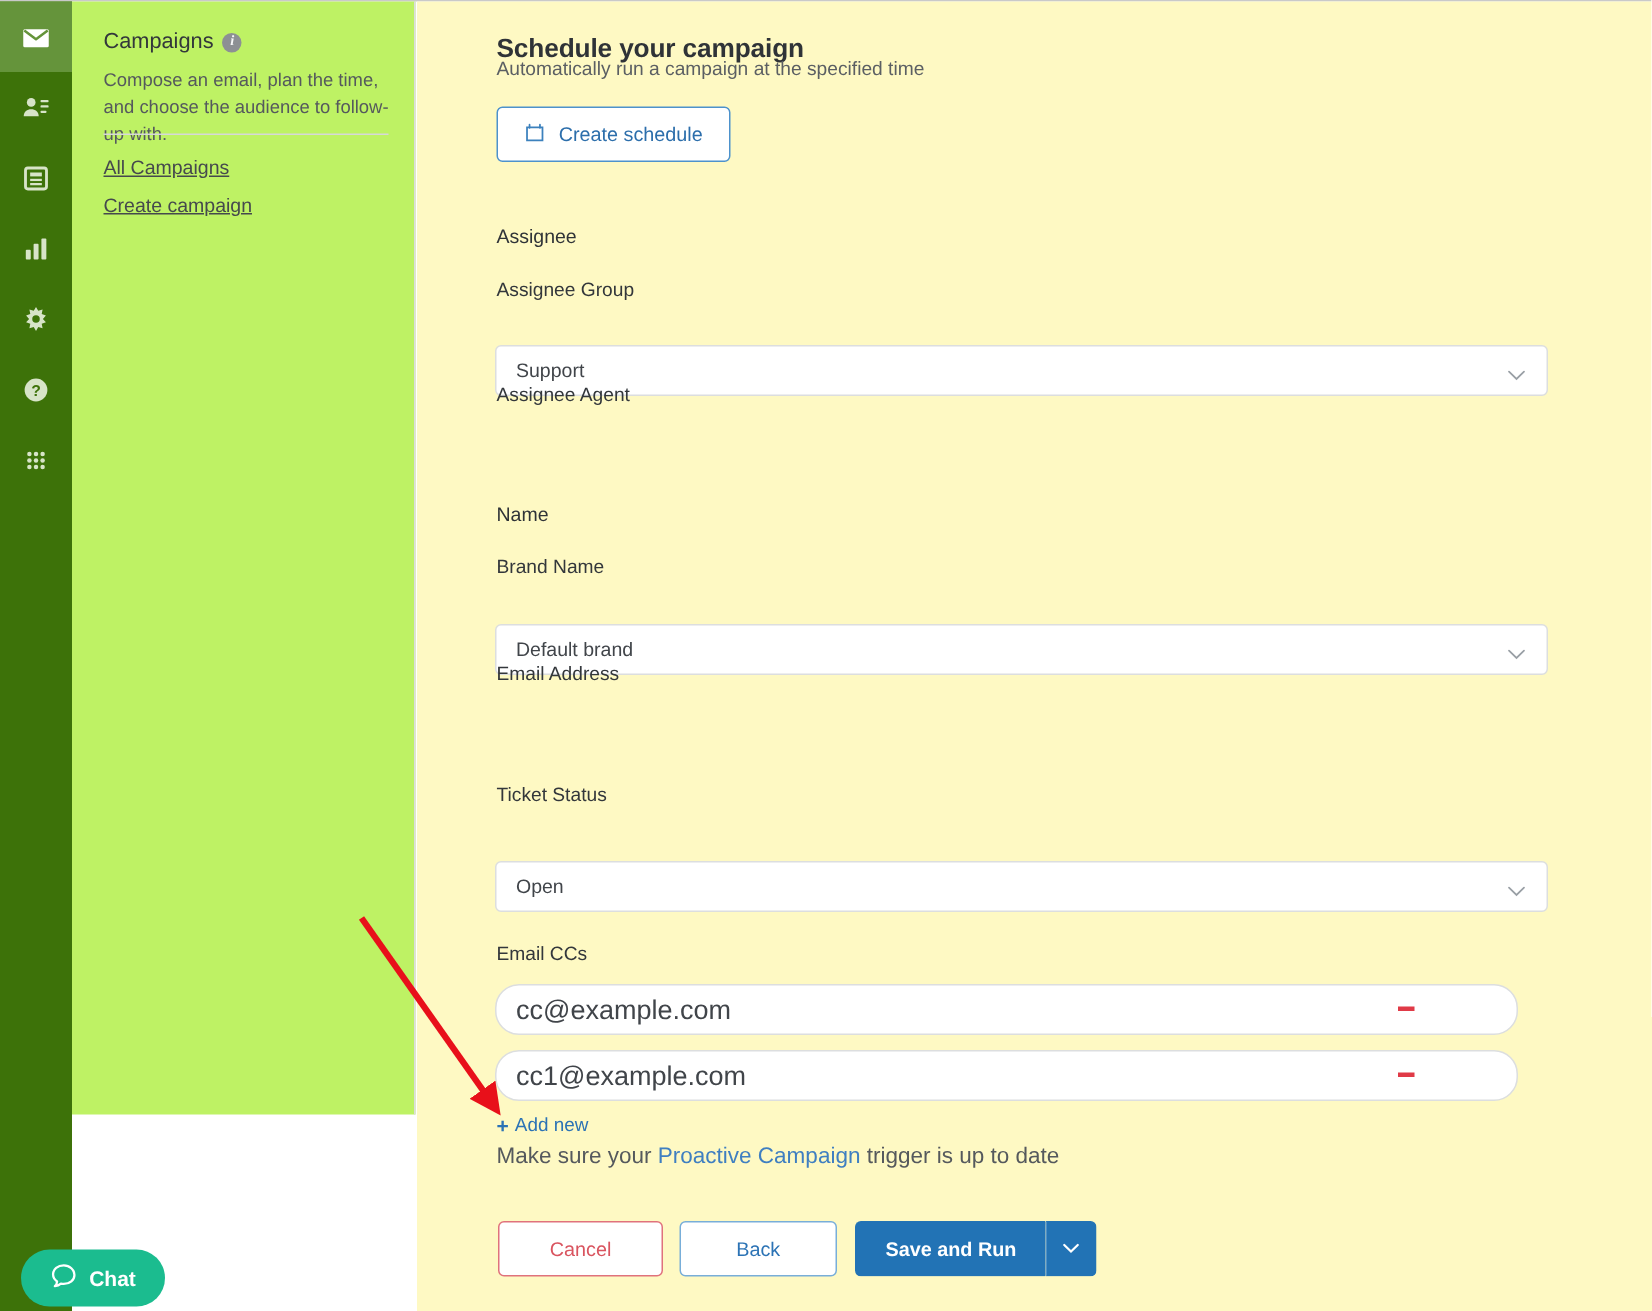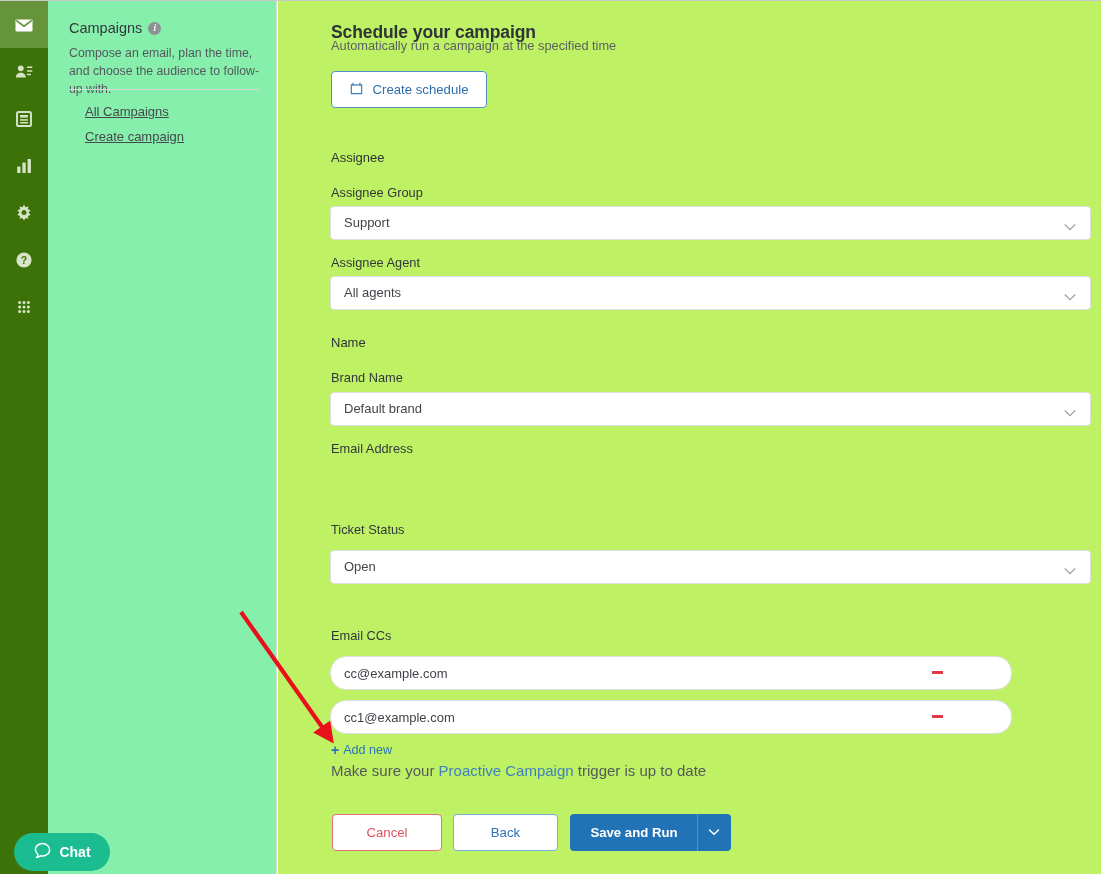--- a/index.html
+++ b/index.html
@@ -39,22 +39,22 @@
     cursor: pointer;
   }
   .rail-item.active { background: #65943b; }
   .rail-item svg { display: block; }
 
   
   .side-panel {
     position: absolute;
     left: 48px; top: 0;
     width: 229px;
-    height: 874px;
-    background: #86efac;
+    height: 742px;
+    background: #bef264;
     border-right: 1px solid #dcdcdc;
     z-index: 10;
   }
   .panel-title {
     position: absolute;
     left: 21px; top: 19px;
     font-size: 14.5px;
     color: #33373b;
     display: flex;
     align-items: center;
@@ -88,31 +88,30 @@
     height: 1px;
     background: #d6d8d9;
   }
   .panel-link {
     position: absolute;
     left: 21px;
     font-size: 13px;
     color: #45494d;
     text-decoration: underline;
     cursor: pointer;
-    margin-left: 16px;
   }
   .panel-link.l0 { top: 103px; }
   .panel-link.l1 { top: 128px; }
 
   
   .main {
     position: absolute;
     left: 278px; top: 0;
     right: 0; bottom: 0;
-    background: #bef264;
+    background: #fef9c3;
     overflow: hidden;
   }
 
   .page-head {
     position: absolute;
     left: 53px; top: 9px;
     font-size: 17.5px;
     font-weight: bold;
     color: #2f3337;
     letter-spacing: -0.1px;
@@ -152,26 +151,27 @@
   .field-label {
     position: absolute;
     left: 53px;
     font-size: 12.8px;
     color: #33373b;
   }
 
   .select-box {
     position: absolute;
     left: 52px;
-    width: 761px;
+    width: 702px;
     height: 34px;
     border: 1px solid #dcdedf;
     border-radius: 4px;
     background: #fff;
     cursor: pointer;
+    margin-top: 24px;
   }
   .select-box .val {
     position: absolute;
     left: 13px; top: 0;
     line-height: 32px;
     font-size: 13px;
     color: #41454a;
   }
   .select-box .chev {
     position: absolute;
@@ -179,21 +179,21 @@
   }
 
   .text-input {
     position: absolute;
     left: 52px;
     width: 682px;
     height: 34px;
     border: 1px solid #dcdedf;
     border-radius: 16px;
     background: #fff;
-    font-size: 13px;
+    font-size: 18px;
     color: #41454a;
     padding: 0 13px;
     font-family: "Liberation Sans", sans-serif;
     outline: none;
   }
   .minus-btn {
     position: absolute;
     width: 11px; height: 3px;
     background: #e03a47;
     cursor: pointer;
@@ -417,28 +417,20 @@
     <div class="select-box" style="top:205px">
       <span class="val">Support</span>
       <span class="chev">
         <svg width="12" height="9" viewBox="0 0 12 9">
             <path d="M1 1.8 L6 6.6 L11 1.8" stroke="#9aa0a6" stroke-width="1.2" fill="none" stroke-linecap="round"></path>
           </svg>
       </span>
     </div>
 
     <div class="field-label" style="top:254px">Assignee Agent</div>
-    <div class="select-box" style="top:275px">
-      <span class="val">All agents</span>
-      <span class="chev">
-        <svg width="12" height="9" viewBox="0 0 12 9">
-            <path d="M1 1.8 L6 6.6 L11 1.8" stroke="#9aa0a6" stroke-width="1.2" fill="none" stroke-linecap="round"></path>
-          </svg>
-      </span>
-    </div>
 
     <div class="sec-label" style="top:334px">Name</div>
 
     <div class="field-label" style="top:369px">Brand Name</div>
     <div class="select-box" style="top:391px">
       <span class="val">Default brand</span>
       <span class="chev">
         <svg width="12" height="9" viewBox="0 0 12 9">
             <path d="M1 1.8 L6 6.6 L11 1.8" stroke="#9aa0a6" stroke-width="1.2" fill="none" stroke-linecap="round"></path>
           </svg>

